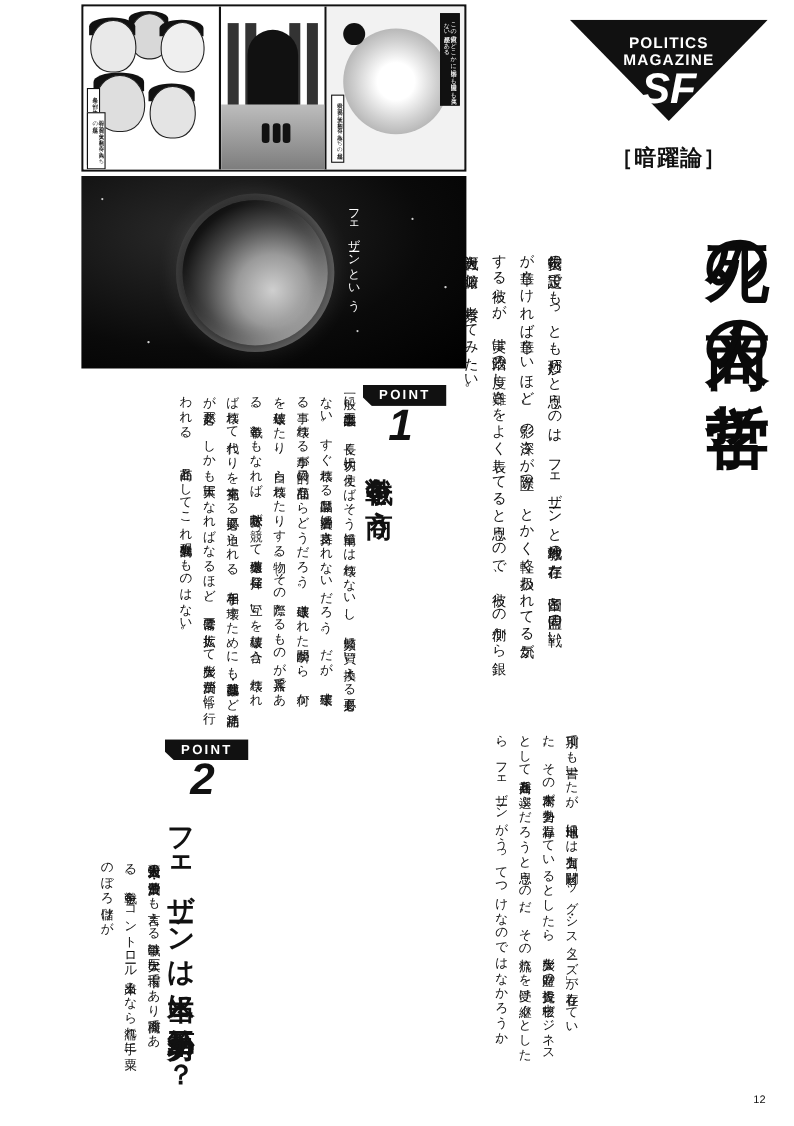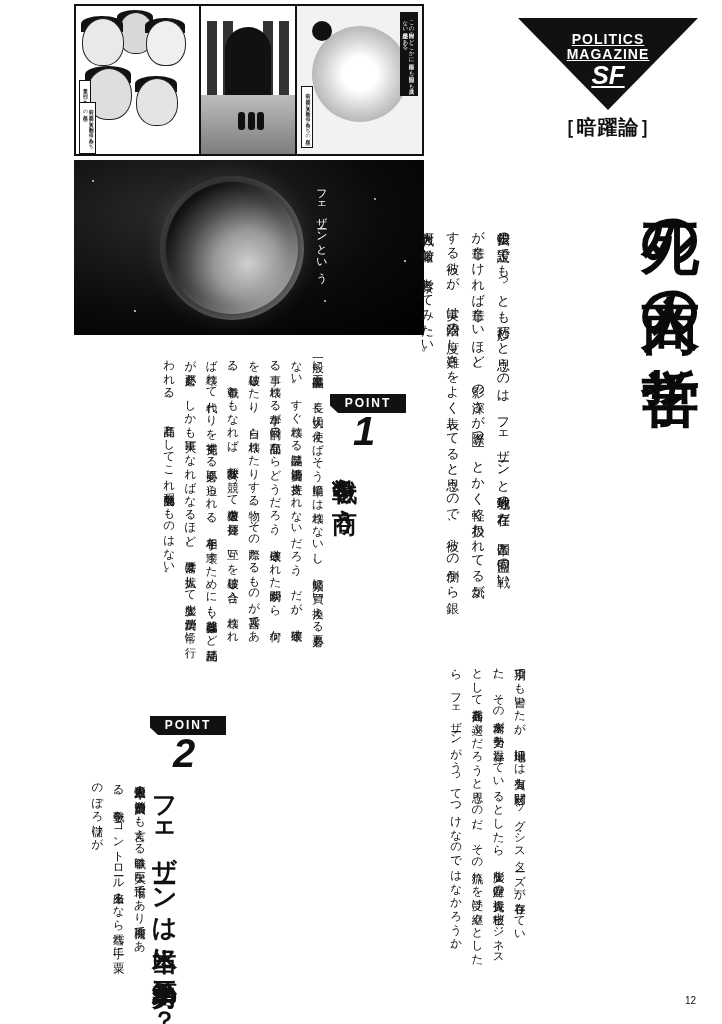--- a/index.html
+++ b/index.html
@@ -68,41 +68,41 @@
   .star{position:absolute;background:#fff;border-radius:50%;opacity:.8;}
   .planet-label{position:absolute;right:96px;top:22px;
     writing-mode:vertical-rl;text-orientation:upright;color:#fff;
     font-family:"DejaVu Sans",sans-serif;font-size:11px;letter-spacing:1px;}
 
   
   .masthead{position:absolute;right:24px;top:18px;width:180px;text-align:center;}
   .mast-tri{position:relative;width:180px;height:92px;}
   .mast-tri svg{position:absolute;inset:0;}
   .mast-text{position:absolute;left:0;top:14px;width:100%;
-    font-family:"Liberation Sans",sans-serif;color:#fff;font-weight:bold;text-decoration:underline;}
+    font-family:"Liberation Sans",sans-serif;color:#fff;font-weight:bold;}
   .mast-politics{font-size:14px;letter-spacing:1px;line-height:1.05;}
   .mast-magazine{font-size:14px;letter-spacing:1px;line-height:1.05;}
-  .mast-sf{font-size:26px;line-height:1;margin-top:1px;font-style:italic;}
-  .mast-sub{margin-top:4px;font-family:"DejaVu Sans",sans-serif;font-size:20px;
+  .mast-sf{font-size:39px;line-height:1;margin-top:1px;font-style:italic;}
+  .mast-sub{margin-top:20px;font-family:"DejaVu Sans",sans-serif;font-size:20px;
     font-weight:bold;letter-spacing:1px;}
 
   
   .headline{position:absolute;right:22px;top:178px;
     writing-mode:vertical-rl;text-orientation:upright;
     font-family:"DejaVu Sans",sans-serif;font-weight:bold;
     font-size:58px;line-height:1.02;letter-spacing:2px;color:#0a0a0a;height:720px;}
 
   
   .lead{position:absolute;right:206px;top:222px;height:370px;
     writing-mode:vertical-rl;text-orientation:upright;
     font-family:"DejaVu Sans",sans-serif;font-size:13px;line-height:1.95;
     letter-spacing:.5px;color:#111;}
 
   
-  .point{position:absolute;margin-top:44px;}
+  .point{position:absolute;}
   .point-badge{position:relative;width:76px;height:60px;}
   .point-badge .flag{position:absolute;left:0;top:0;width:76px;height:19px;background:#111;
     color:#fff;font-family:"Liberation Sans",sans-serif;font-weight:bold;font-size:12px;
     letter-spacing:2px;text-align:center;line-height:19px;
     clip-path:polygon(0 0,100% 0,100% 100%,8px 100%,0 60%);}
   .point-badge .num{position:absolute;left:10px;top:14px;width:48px;height:46px;
     font-family:"Liberation Sans",sans-serif;font-weight:bold;font-size:40px;
     font-style:italic;color:#111;line-height:46px;text-align:center;
     text-shadow:2px 2px 0 #fff,-2px 2px 0 #fff,2px -2px 0 #fff,-2px -2px 0 #fff;}
   .point-title{writing-mode:vertical-rl;text-orientation:upright;

